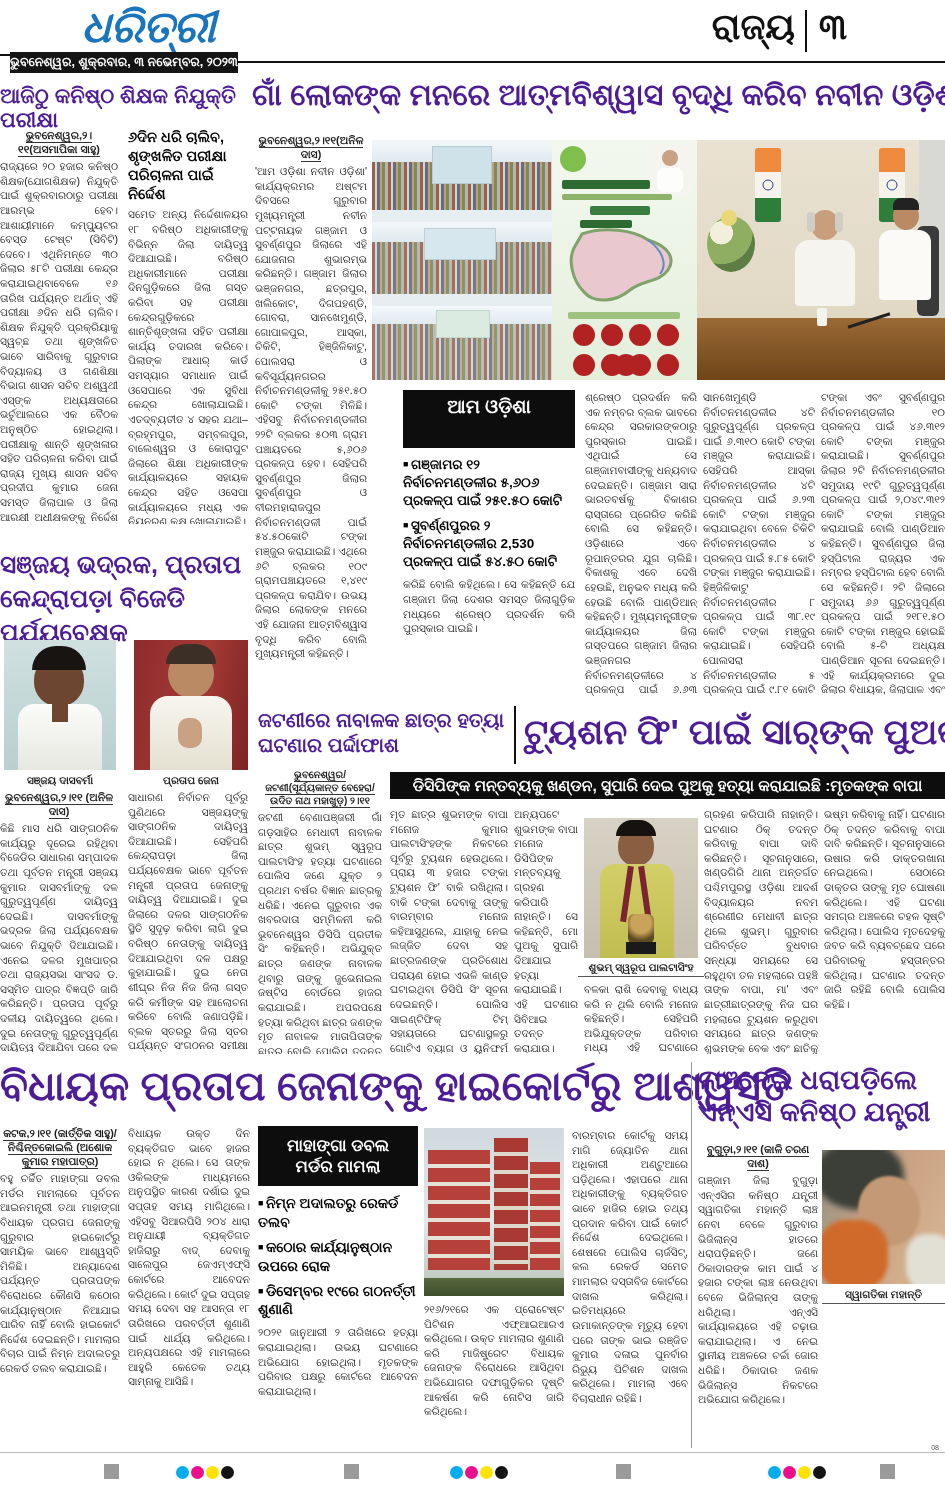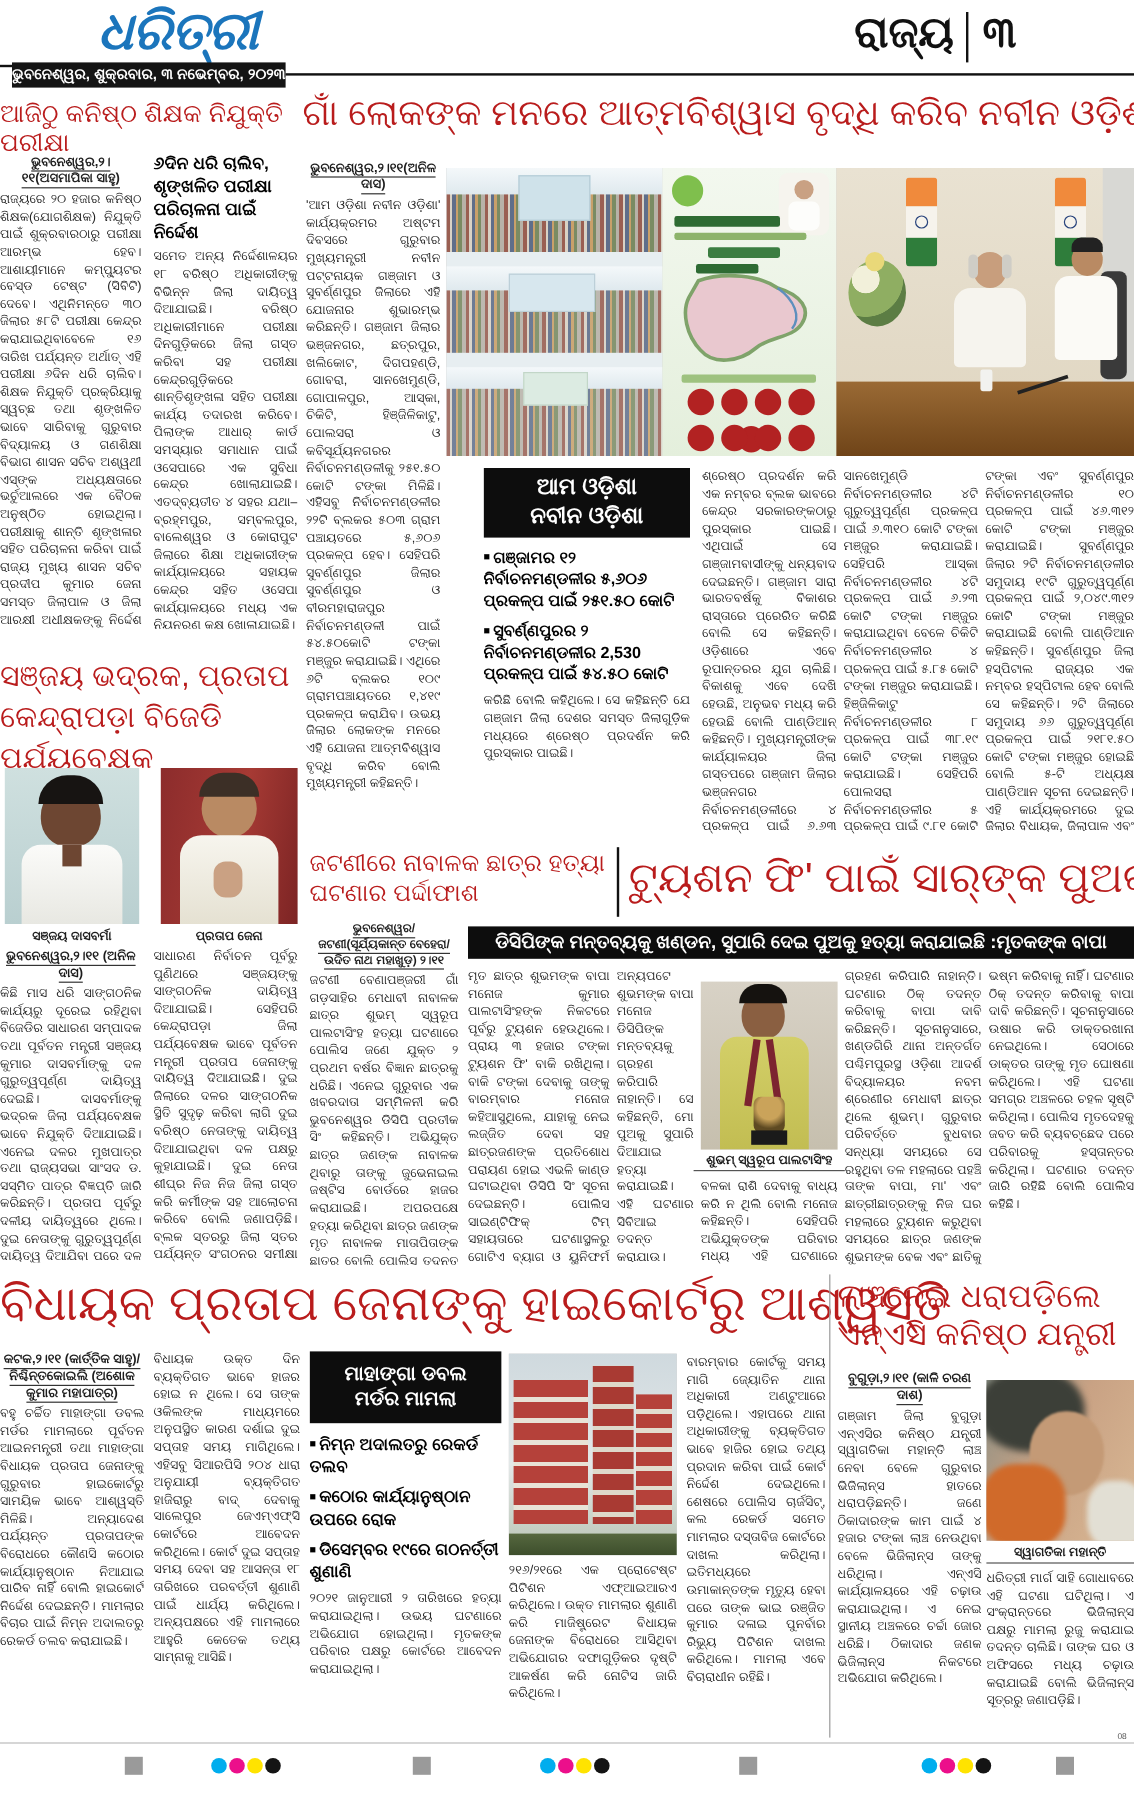--- a/index.html
+++ b/index.html
@@ -9,36 +9,36 @@
   
   .logo{font-size:44px;font-weight:bold;color:#1b75bc;letter-spacing:-1px;font-style:italic;}
   .logo-sub{font-size:8px;font-weight:bold;color:#1b75bc;letter-spacing:3px;text-align:center;}
   .datebar{background:#141414;color:#fff;font-size:12.5px;font-weight:bold;
            display:flex;align-items:center;justify-content:center;}
   .section-name{font-size:36px;font-weight:bold;color:#111;}
   .page-no{font-size:36px;font-weight:bold;color:#111;}
   .rule{background:#111;}
   .thinrule{background:#bbb;}
   
-  .hl{font-weight:normal;color:#b91c1c;line-height:1.12;}
+  .hl{font-weight:bold;color:#4c1d95;line-height:1.12;}
   .hl-small{font-size:21px;}
   .hl-main{font-size:30px;white-space:nowrap;}
   .hl-mid{font-size:25px;}
   .hl-kicker{font-size:20px;line-height:1.25;}
   .hl-big{font-size:35px;white-space:nowrap;}
   .hl-bottom{font-size:41px;white-space:nowrap;}
   .hl-right{font-size:27px;line-height:1.2;}
   
   .col{font-size:10.6px;line-height:1.38;text-align:justify;overflow:hidden;color:#202020;}
   .byline{font-weight:bold;text-align:center;font-size:10.8px;line-height:1.3;margin-bottom:3px;}
   .byline u{text-decoration:none;border-bottom:1px solid #333;padding-bottom:1px;}
   .subhead{font-weight:bold;font-size:14.5px;line-height:1.3;color:#000;margin-bottom:4px;}
   .blackbox{background:#0d0d0d;color:#fff;font-weight:bold;text-align:center;
             display:flex;flex-direction:column;align-items:center;justify-content:center;}
-  .bb-l{font-size:19px;line-height:1.25;}
+  .bb-l{font-size:19px;line-height:1.25;margin-top:43px;}
   .bb-s{font-size:16.5px;line-height:1.25;}
   .bullets{font-weight:bold;font-size:13.5px;line-height:1.35;color:#000;}
   .bullets .bu{margin-bottom:6px;}
   .bullets .bu:before{content:"■ ";font-size:9px;vertical-align:2px;}
   .strap{background:#0d0d0d;color:#fff;font-weight:bold;font-size:15.5px;
          display:flex;align-items:center;justify-content:center;}
   .caption{font-weight:bold;font-size:10.5px;text-align:center;}
   .photo{position:absolute;overflow:hidden;background:#ccc;}
   .vline{background:#999;width:1px;}
   
@@ -266,21 +266,20 @@
     <div class="col" style="width:100%;height:270px;">ଗଞ୍ଜାମ ଜିଲା ବୁଗୁଡ଼ା ଏନ୍‌ଏସିର କନିଷ୍ଠ ଯନ୍ତ୍ରୀ ସ୍ୱାଗତିକା ମହାନ୍ତି ଲାଞ୍ଚ ନେବା ବେଳେ ଗୁରୁବାର ଭିଜିଲାନ୍ସ ହାତରେ ଧରାପଡ଼ିଛନ୍ତି। ଜଣେ ଠିକାଦାରଙ୍କ କାମ ପାଇଁ ୪ ହଜାର ଟଙ୍କା ଲାଞ୍ଚ ନେଉଥିବା ବେଳେ ଭିଜିଲାନ୍ସ ତାଙ୍କୁ ଧରିଥିଲା। ଏନ୍‌ଏସି କାର୍ଯ୍ୟାଳୟରେ ଏହି ଚଢ଼ାଉ କରାଯାଇଥିଲା। ଏ ନେଇ ସ୍ଥାନୀୟ ଅଞ୍ଚଳରେ ଚର୍ଚ୍ଚା ଜୋର ଧରିଛି। ଠିକାଦାର ଜଣକ ଭିଜିଲାନ୍ସ ନିକଟରେ ଅଭିଯୋଗ କରିଥିଲେ।</div>
   </div>
   <div class="photo" style="left:822px;top:1150px;width:123px;height:134px;">
     <div class="abs" style="left:0;top:0;width:123px;height:134px;background:linear-gradient(120deg,#8a8f84,#c9a284 45%,#d9b894);"></div>
     <div class="abs" style="left:-8px;top:-10px;width:90px;height:70px;border-radius:50%;background:#3c3f38;filter:blur(3px);"></div>
     <div class="abs" style="left:36px;top:26px;width:62px;height:70px;border-radius:48%;background:#c49a76;filter:blur(1px);"></div>
     <div class="abs" style="left:-4px;top:70px;width:70px;height:70px;background:#d06a2a;border-radius:40%;filter:blur(2px);"></div>
     <div class="abs" style="left:84px;top:84px;width:48px;height:56px;background:#e2dfd4;border-radius:40%;filter:blur(2px);"></div>
   </div>
   <div class="abs caption" style="left:822px;top:1288px;width:123px;border-bottom:1px solid #555;padding-bottom:2px;">ସ୍ୱାଗତିକା ମହାନ୍ତି</div>
-  <div class="abs col" style="left:822px;top:1308px;width:123px;height:140px;">ଧରିତ୍ରୀ ମାର୍ଗ ସାହି ଗୋଧାବରେ ଏହି ଘଟଣା ଘଟିଥିଲା। ଏ ସଂକ୍ରାନ୍ତରେ ଭିଜିଲାନ୍ସ ପକ୍ଷରୁ ମାମଲା ରୁଜୁ କରାଯାଇ ତଦନ୍ତ ଚାଲିଛି। ତାଙ୍କ ଘର ଓ ଅଫିସରେ ମଧ୍ୟ ଚଢ଼ାଉ କରାଯାଇଛି ବୋଲି ଭିଜିଲାନ୍ସ ସୂତ୍ରରୁ ଜଣାପଡ଼ିଛି।</div>
 
   <div class="abs pgmark" style="right:6px;top:1444px;">08</div>
   <div class="abs thinrule" style="left:0;top:1452px;width:945px;height:1px;"></div>
   <div class="abs regsq" style="left:104px;top:1464px;"></div>
   <div class="abs" style="left:176px;top:1465px;">
     <span class="dot" style="background:#00adee;"></span><span class="dot" style="background:#ec0f8b;"></span><span class="dot" style="background:#ffe300;"></span><span class="dot" style="background:#141414;"></span>
   </div>
   <div class="abs regsq" style="left:344px;top:1464px;"></div>
   <div class="abs" style="left:450px;top:1465px;">
     <span class="dot" style="background:#00adee;"></span><span class="dot" style="background:#ec0f8b;"></span><span class="dot" style="background:#ffe300;"></span><span class="dot" style="background:#141414;"></span>

